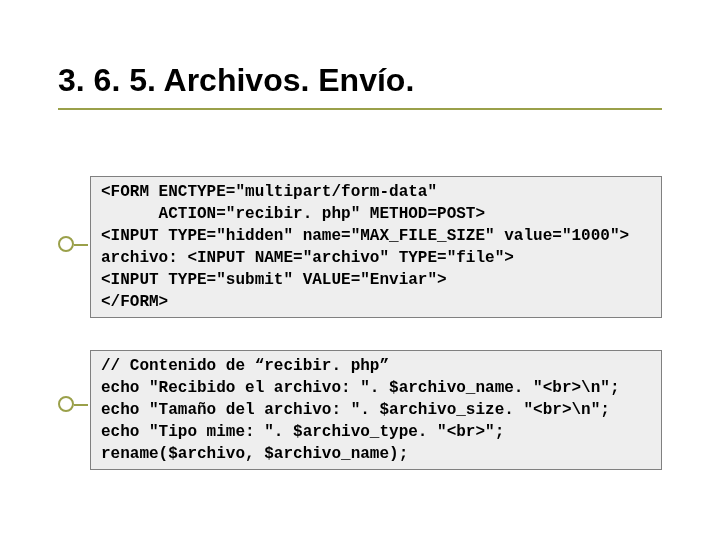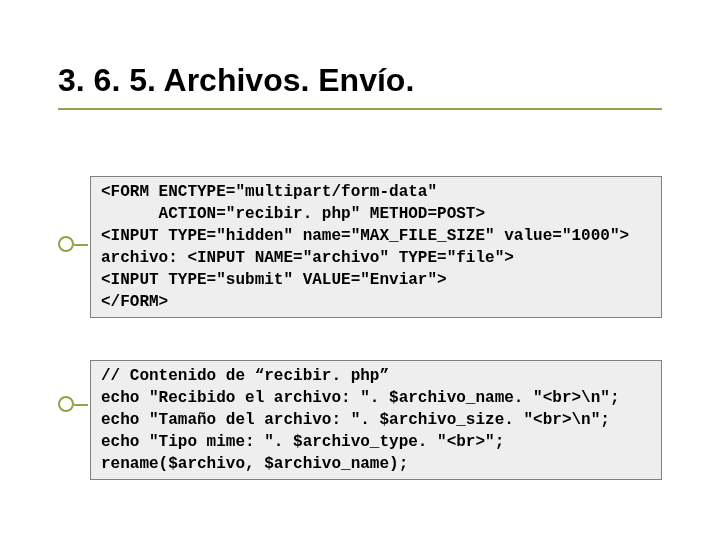--- a/index.html
+++ b/index.html
@@ -60,21 +60,21 @@
     color: #000;
     padding: 4px 10px;
     white-space: pre;
     box-sizing: border-box;
   }
   #bullet-1 { top: 236px; }
   #bline-1  { top: 244px; width: 14px; }
   #box-1    { left: 90px; top: 176px; width: 572px; }
   #bullet-2 { top: 396px; }
   #bline-2  { top: 404px; width: 14px; }
-  #box-2    { left: 90px; top: 360px; width: 572px; }
+  #box-2    { left: 90px; top: 350px; width: 572px; }
 </style>
 </head>
 <body>
 
 <div class="slide">
 
   <div class="title">3. 6. 5. Archivos. Envío.</div>
   <div class="title-underline"></div>
 
   <div id="bullet-1" class="bullet"></div>

